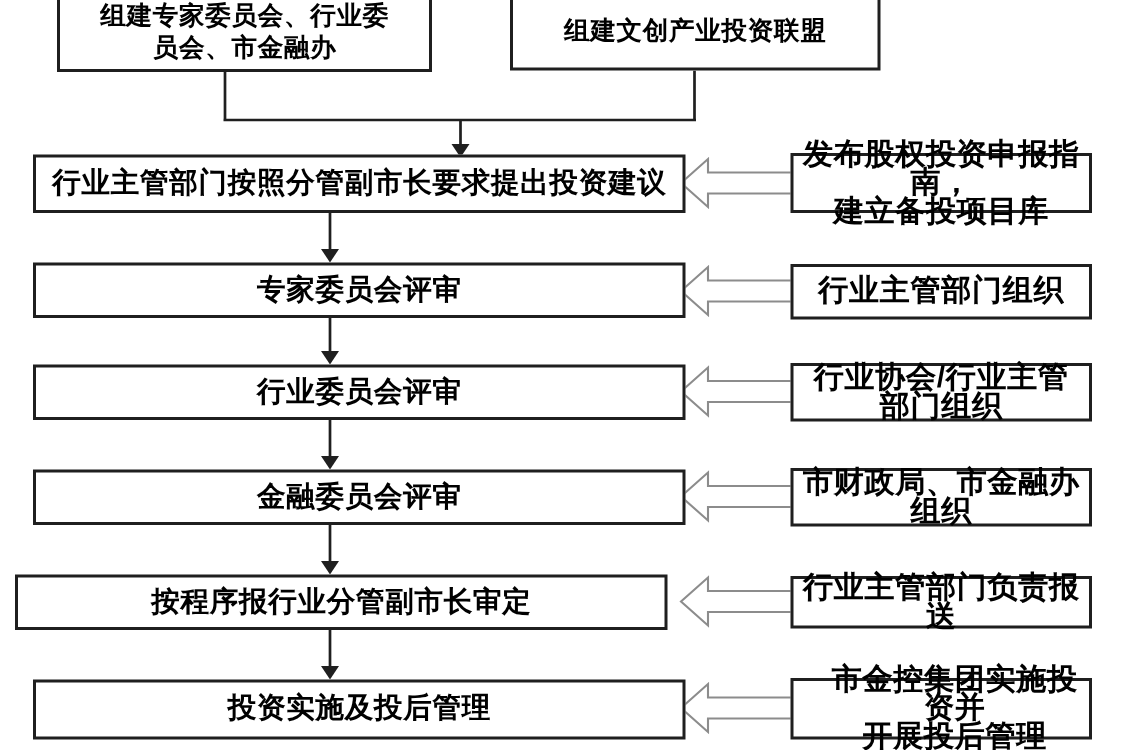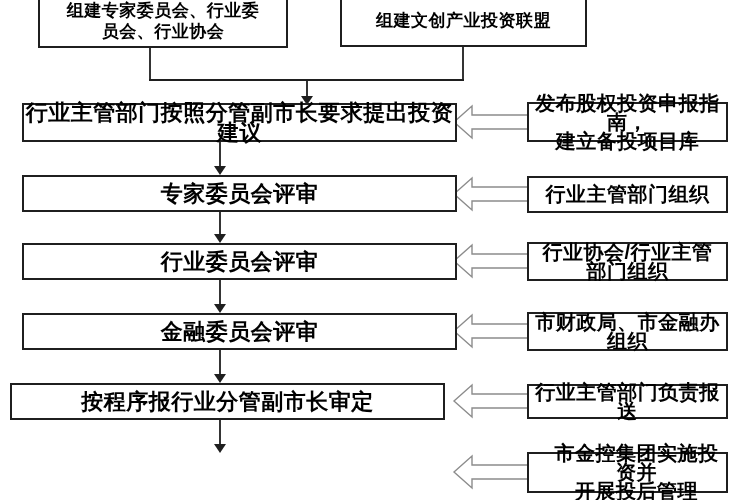--- a/index.html
+++ b/index.html
@@ -6,21 +6,21 @@
   .canvas{
     position:relative;width:750px;height:500px;background:#ffffff;overflow:hidden;
     font-family:"Liberation Sans","DejaVu Sans",sans-serif;color:#000000;
   }
   .box{
     position:absolute;background:#ffffff;border:2px solid #1f1f1f;box-sizing:border-box;
     display:flex;flex-direction:column;align-items:center;justify-content:center;
     text-align:center;font-weight:700;z-index:2;letter-spacing:0.5px;
   }
   .top-box{font-size:17px;line-height:21px;padding:8px 6px 2px 6px;}
-  .step-box{font-size:22px;line-height:20px;}
+  .step-box{font-size:19px;line-height:20px;}
   .note-box{font-size:20px;line-height:19px;padding:1px 2px;}
   .box span{display:block;}
   .connector-layer{position:absolute;left:0;top:0;z-index:1;}
 </style>
 </head>
 <body>
 
 <div class="canvas">
 
   <svg class="connector-layer" width="750" height="500" viewBox="0 0 750 500">
@@ -54,40 +54,43 @@
     <polygon points="454,122 472,106 472,115 529,115 529,129 472,129 472,138" fill="#ffffff" stroke="#8c8c8c" stroke-width="1.4"></polygon>
     <polygon points="454,194 472,178 472,187 529,187 529,201 472,201 472,210" fill="#ffffff" stroke="#8c8c8c" stroke-width="1.4"></polygon>
     <polygon points="454,261 472,245 472,254 529,254 529,268 472,268 472,277" fill="#ffffff" stroke="#8c8c8c" stroke-width="1.4"></polygon>
     <polygon points="454,331 472,315 472,324 529,324 529,338 472,338 472,347" fill="#ffffff" stroke="#8c8c8c" stroke-width="1.4"></polygon>
     <polygon points="454,401 472,385 472,394 529,394 529,408 472,408 472,417" fill="#ffffff" stroke="#8c8c8c" stroke-width="1.4"></polygon>
     <polygon points="454,472 472,456 472,465 529,465 529,479 472,479 472,488" fill="#ffffff" stroke="#8c8c8c" stroke-width="1.4"></polygon>
   </svg>
 
   <div class="box top-box" style="left:38px;top:-13px;width:250px;height:61px;">
     <span>组建专家委员会、行业委</span>
-    <span>员会、行业协会</span>
+    <span>员会、市金融办</span>
   </div>
   <div class="box top-box" style="left:340px;top:-13px;width:247px;height:60px;">
     <span>组建文创产业投资联盟</span>
   </div>
 
   <div class="box step-box" style="left:22px;top:103px;width:435px;height:39px;">
     <span>行业主管部门按照分管副市长要求提出投资建议</span>
   </div>
   <div class="box step-box" style="left:22px;top:175px;width:435px;height:37px;">
     <span>专家委员会评审</span>
   </div>
   <div class="box step-box" style="left:22px;top:243px;width:435px;height:37px;">
     <span>行业委员会评审</span>
   </div>
   <div class="box step-box" style="left:22px;top:313px;width:435px;height:37px;">
     <span>金融委员会评审</span>
   </div>
   <div class="box step-box" style="left:10px;top:383px;width:435px;height:37px;">
     <span>按程序报行业分管副市长审定</span>
+  </div>
+  <div class="box step-box" style="left:22px;top:453px;width:435px;height:40px;">
+    <span>投资实施及投后管理</span>
   </div>
 
   <div class="box note-box" style="left:527px;top:102px;width:201px;height:40px;">
     <span>发布股权投资申报指南，</span>
     <span>建立备投项目库</span>
   </div>
   <div class="box note-box" style="left:527px;top:176px;width:201px;height:37px;">
     <span>行业主管部门组织</span>
     <span></span>
   </div>

